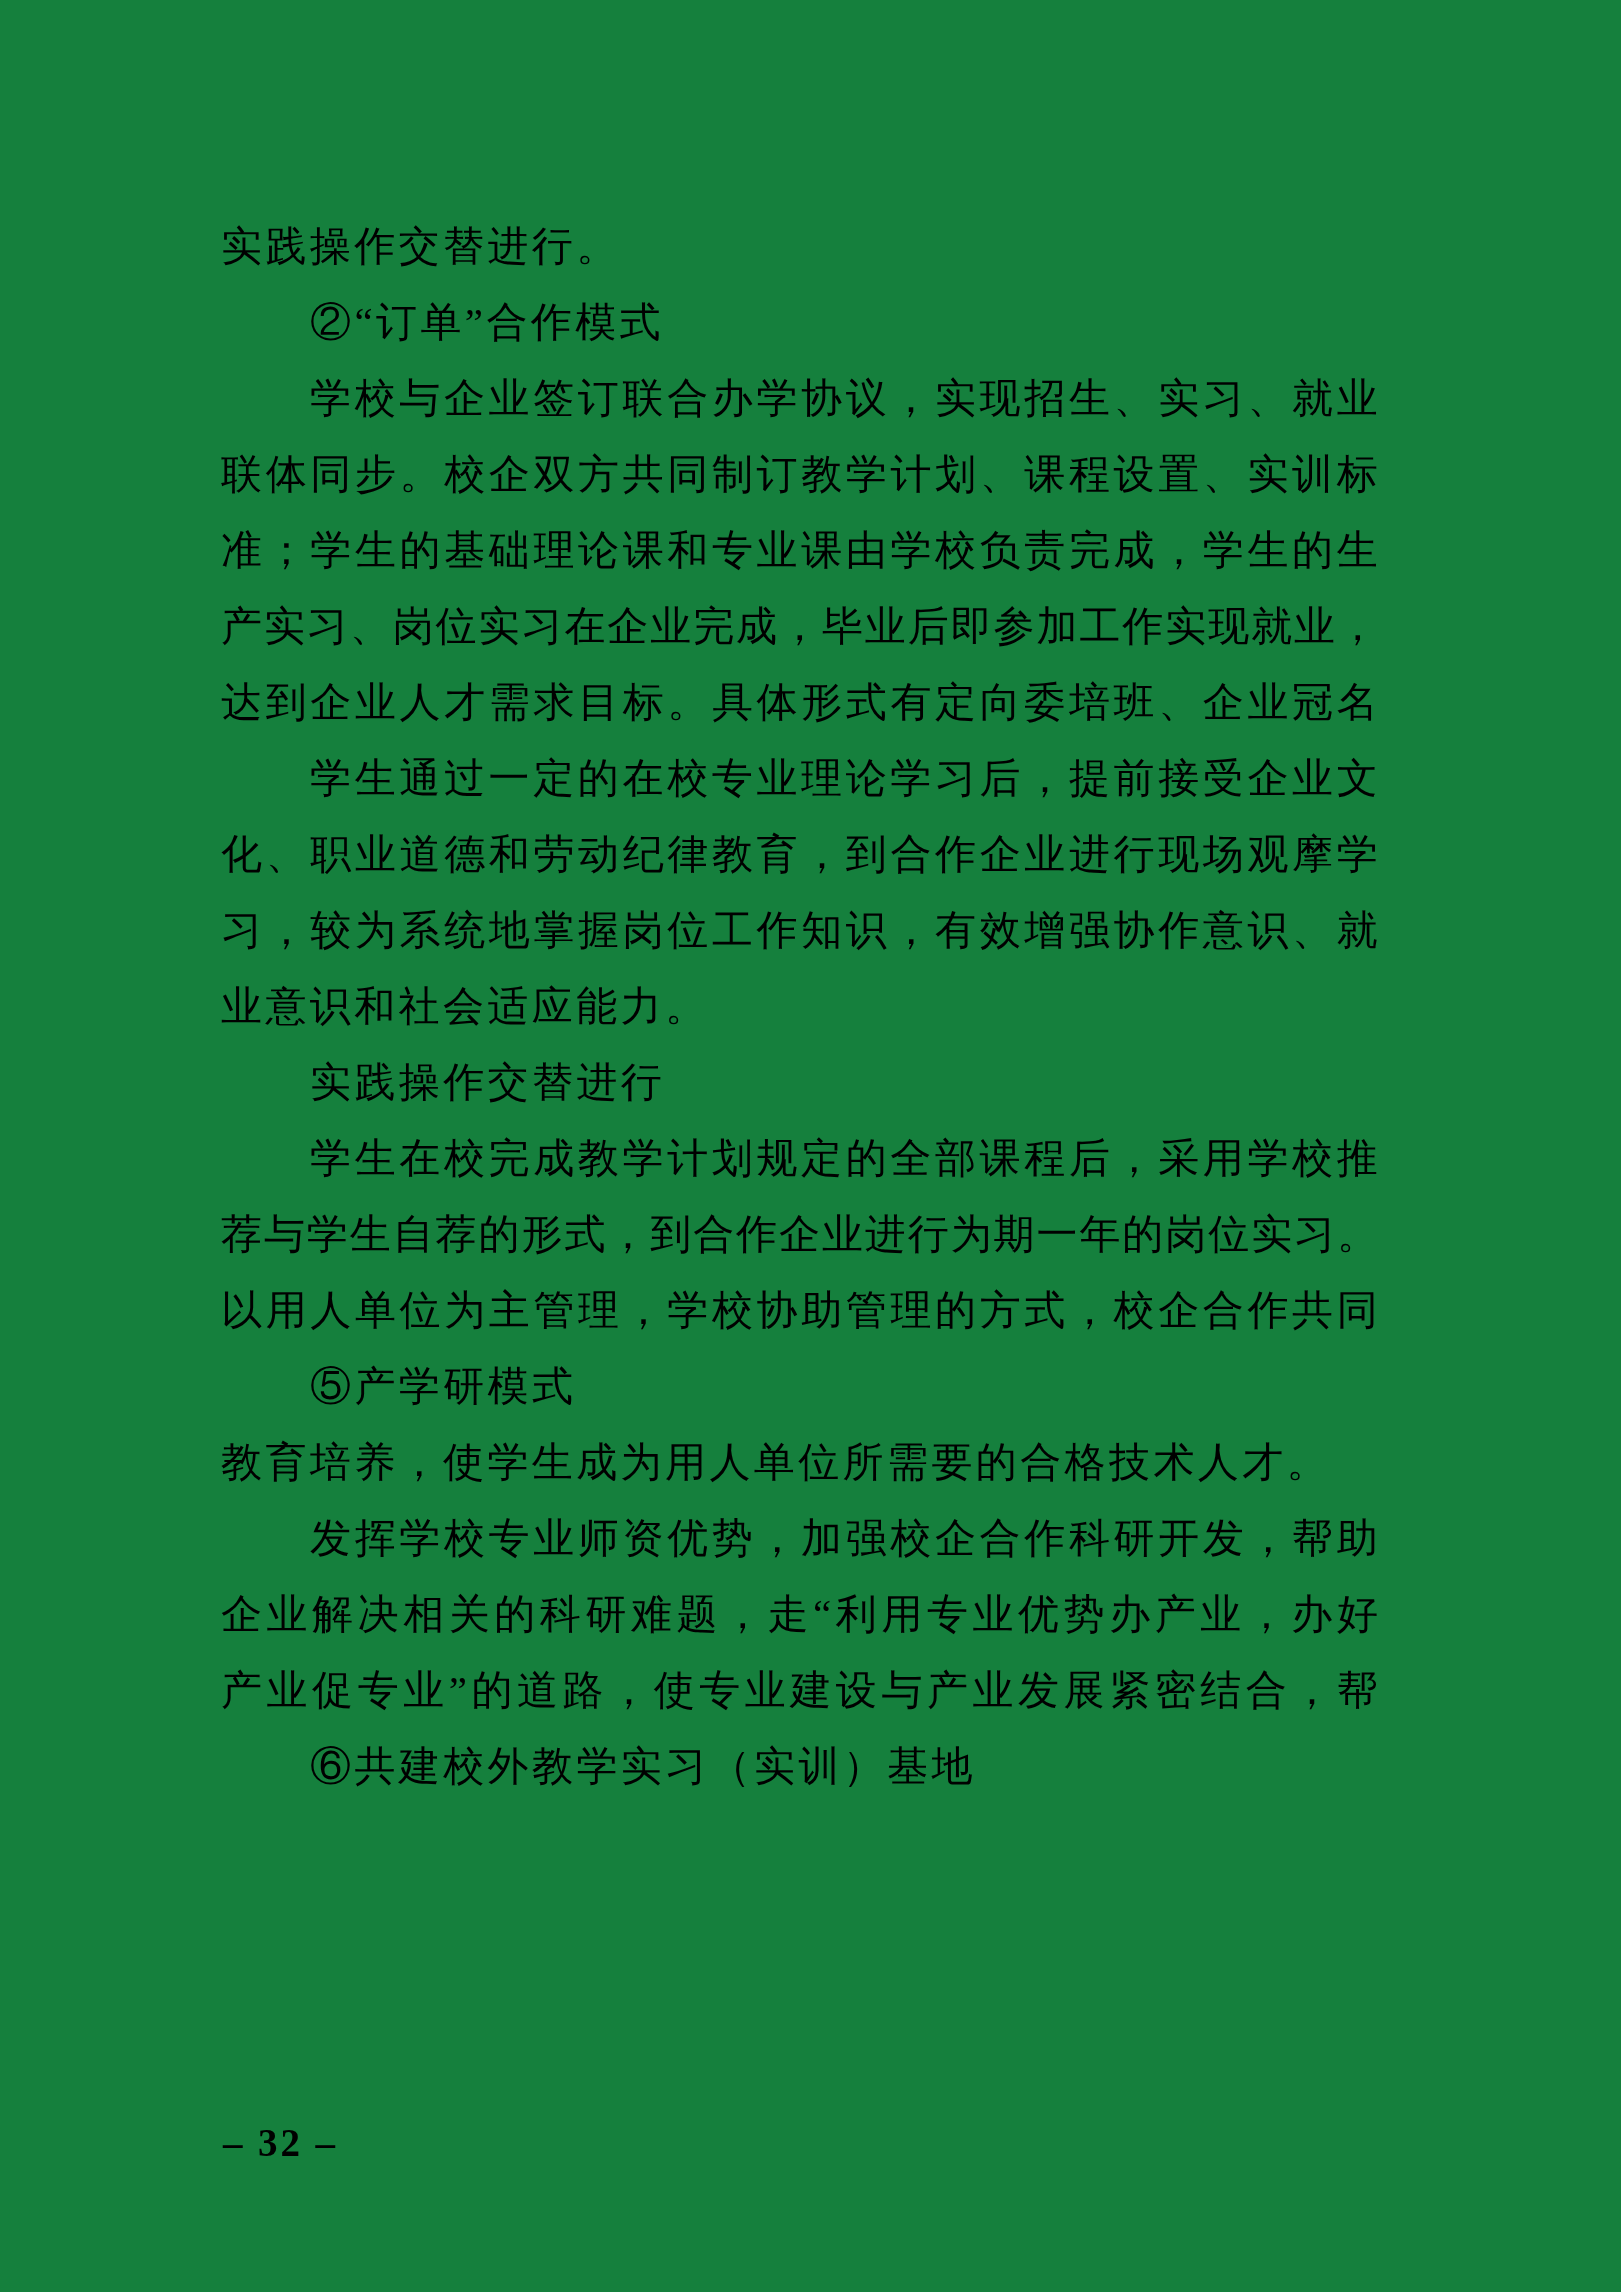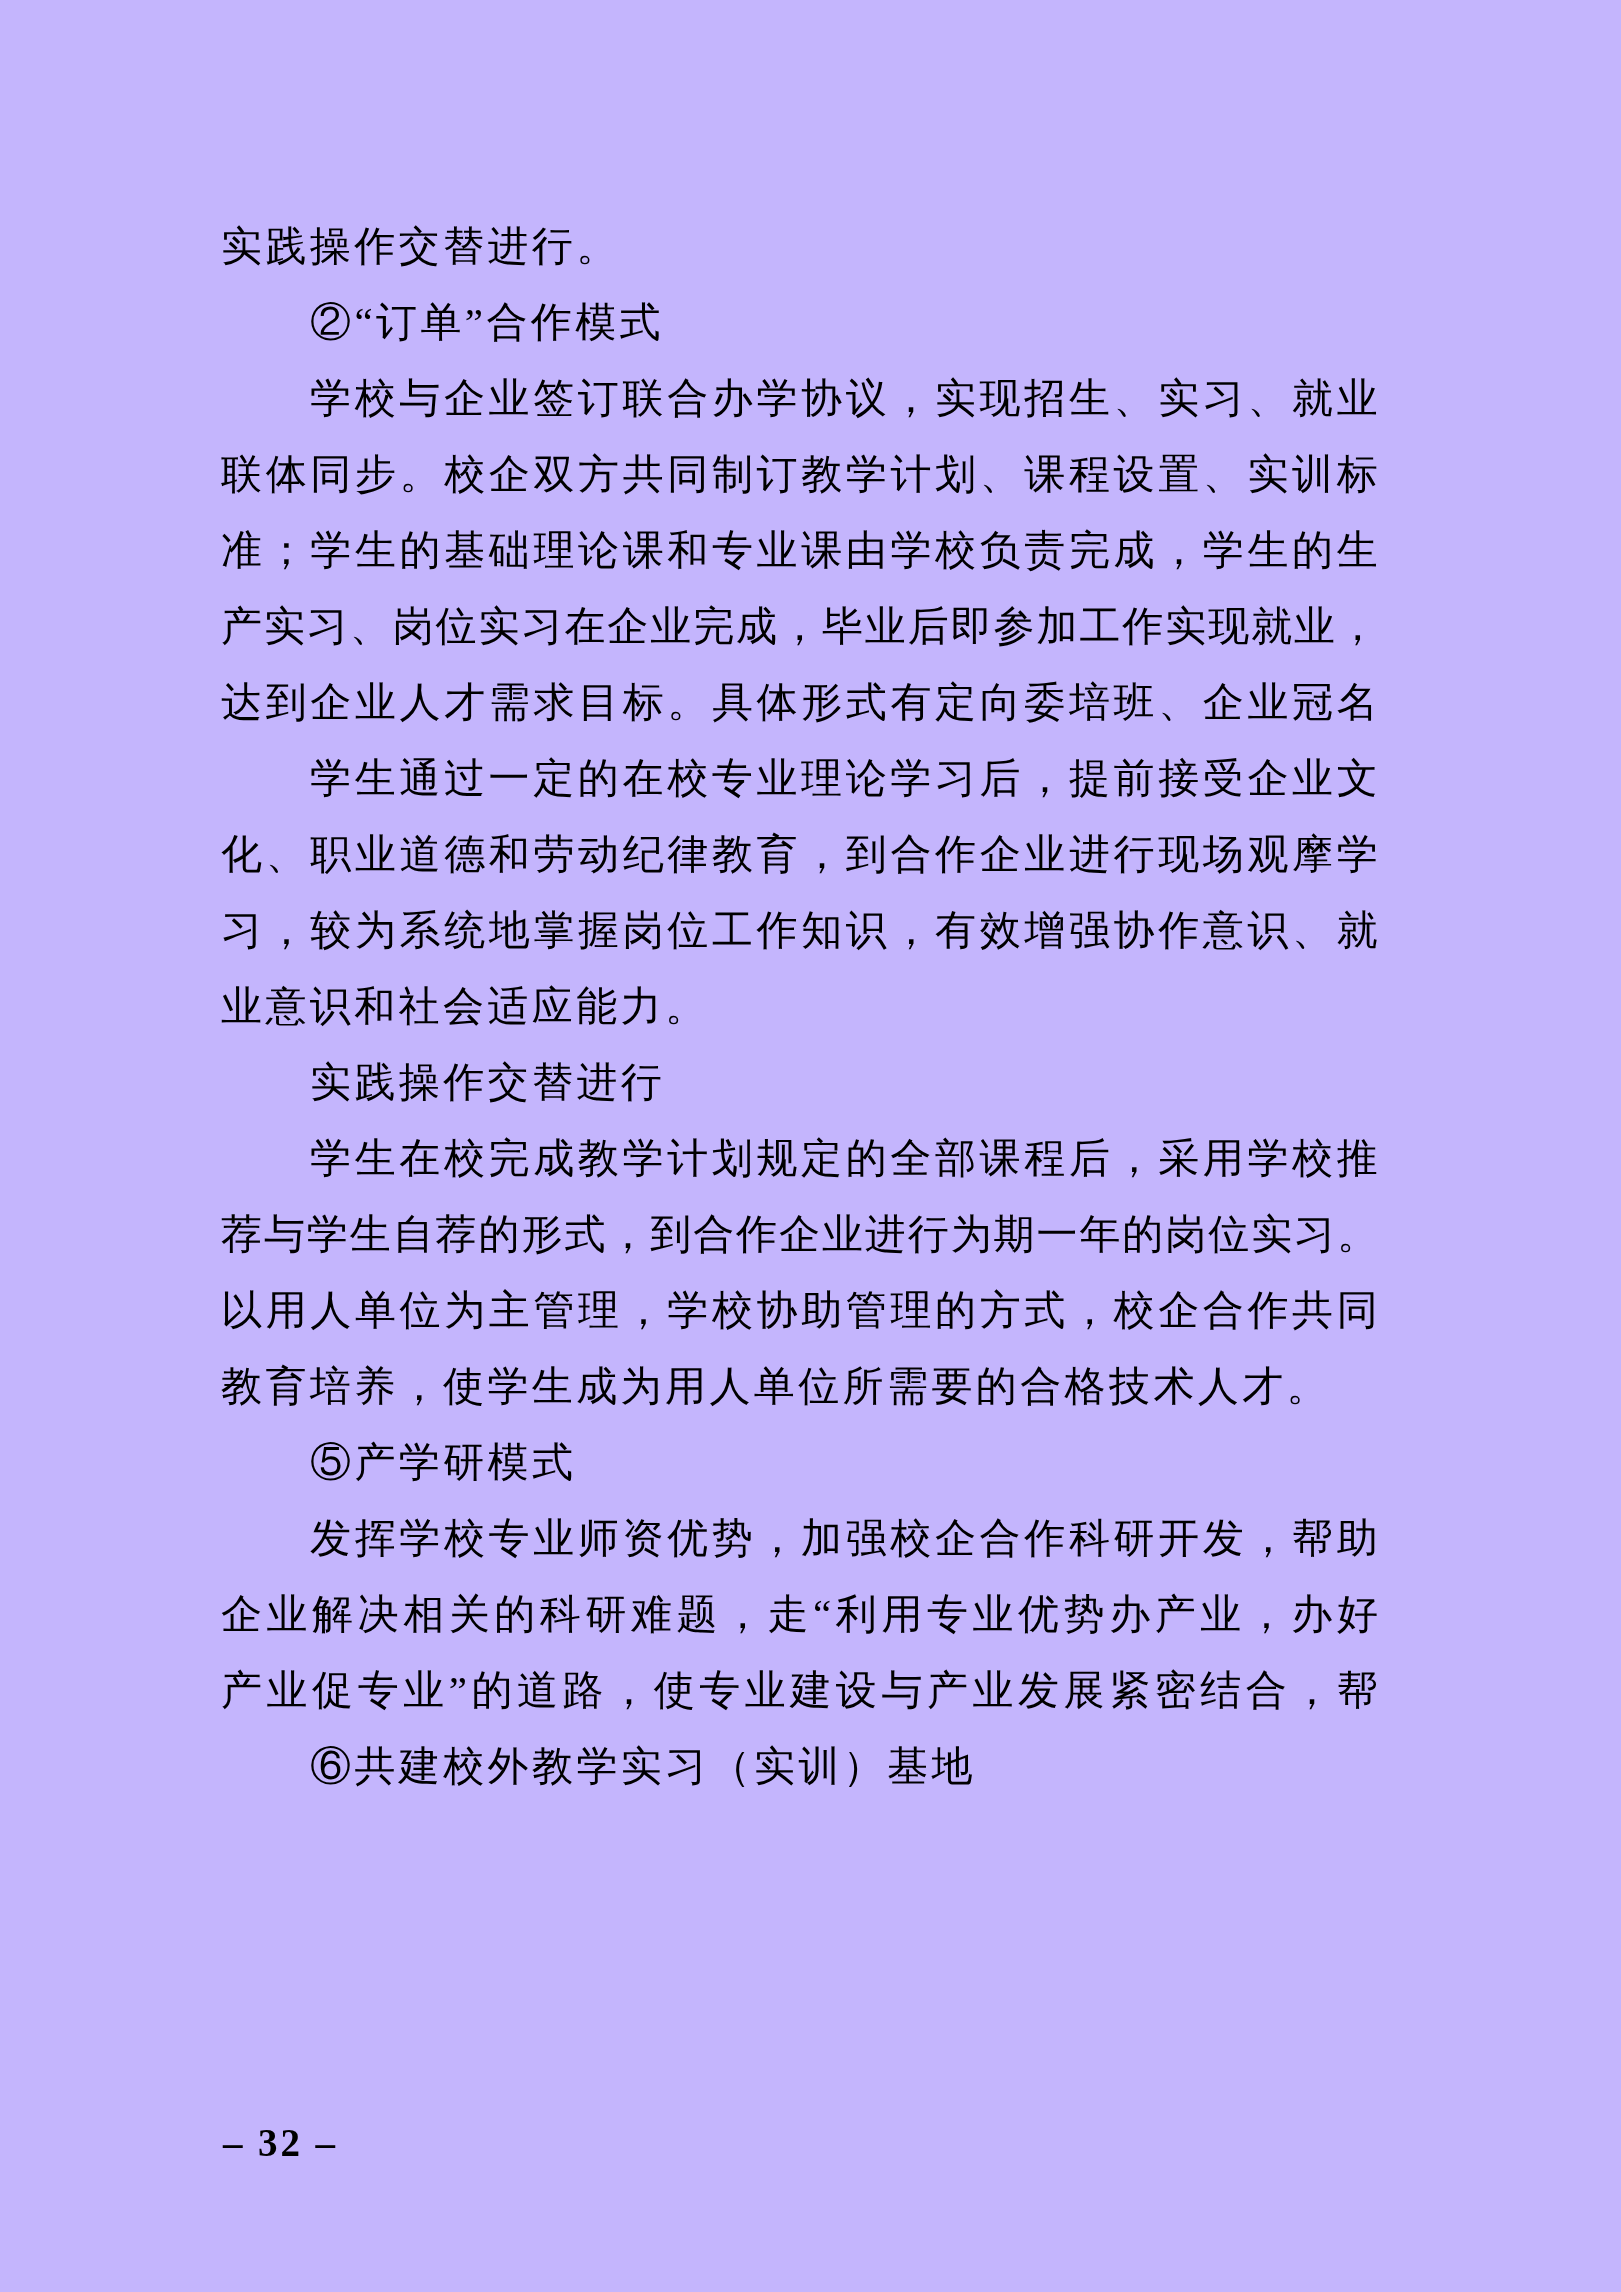--- a/index.html
+++ b/index.html
@@ -11,21 +11,21 @@
     height: 2293px;
     background: #ffffff;
     position: relative;
     overflow: hidden;
     font-family: "Liberation Serif", "DejaVu Serif", serif;
     color: #000000;
   }
   .page {
     position: absolute;
     inset: 0;
-    background: #c4b5fd;
+    background: #15803d;
   }
   .doc-body {
     position: absolute;
     left: 221px;
     top: 208px;
     width: 1157px;
   }
   .line {
     height: 76px;
     line-height: 76px;
@@ -365,22 +365,22 @@
         <span>方</span>
         <span>式</span>
         <span>，</span>
         <span>校</span>
         <span>企</span>
         <span>合</span>
         <span>作</span>
         <span>共</span>
         <span>同</span>
       </div>
+      <div class="line plain indent">⑤产学研模式</div>
       <div class="line plain">教育培养，使学生成为用人单位所需要的合格技术人才。</div>
-      <div class="line plain indent">⑤产学研模式</div>
       <div class="line justify indent">
         <span>发</span>
         <span>挥</span>
         <span>学</span>
         <span>校</span>
         <span>专</span>
         <span>业</span>
         <span>师</span>
         <span>资</span>
         <span>优</span>

